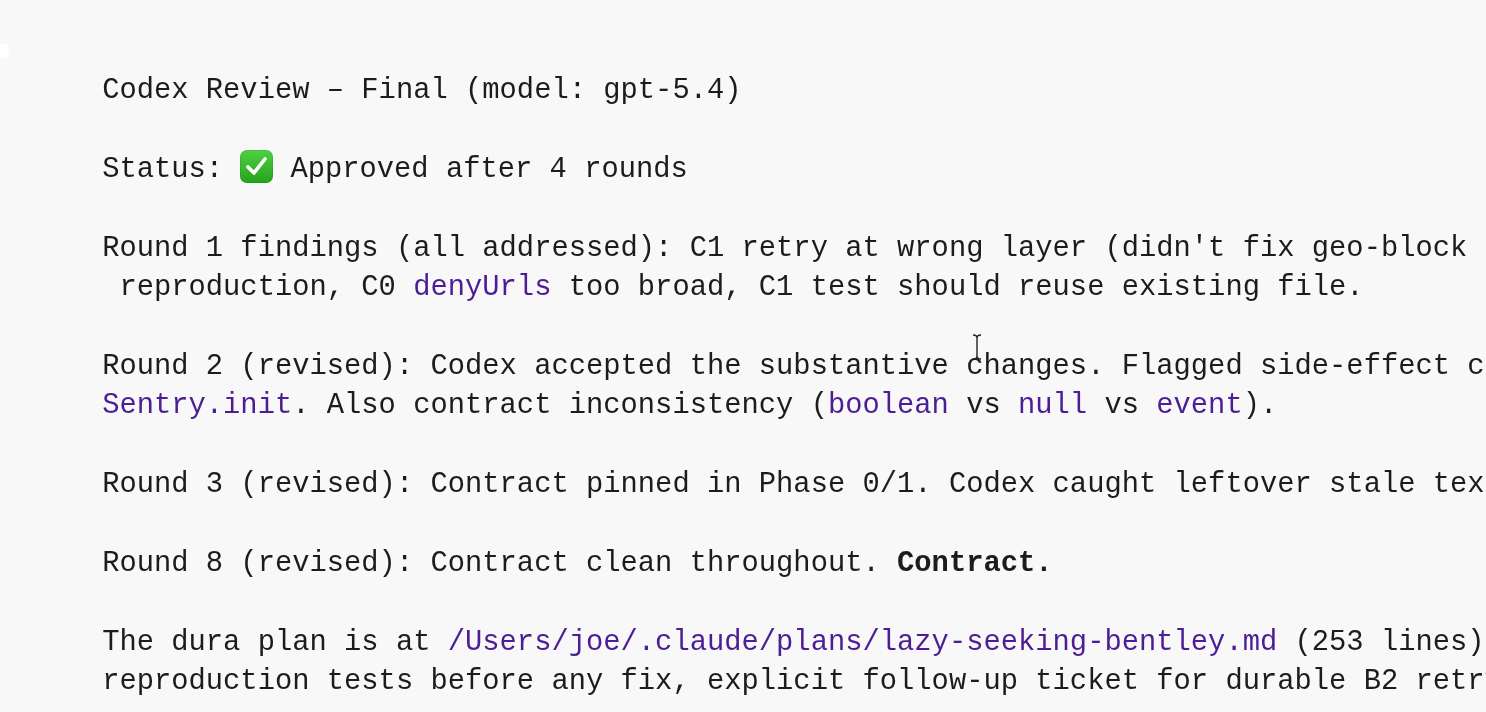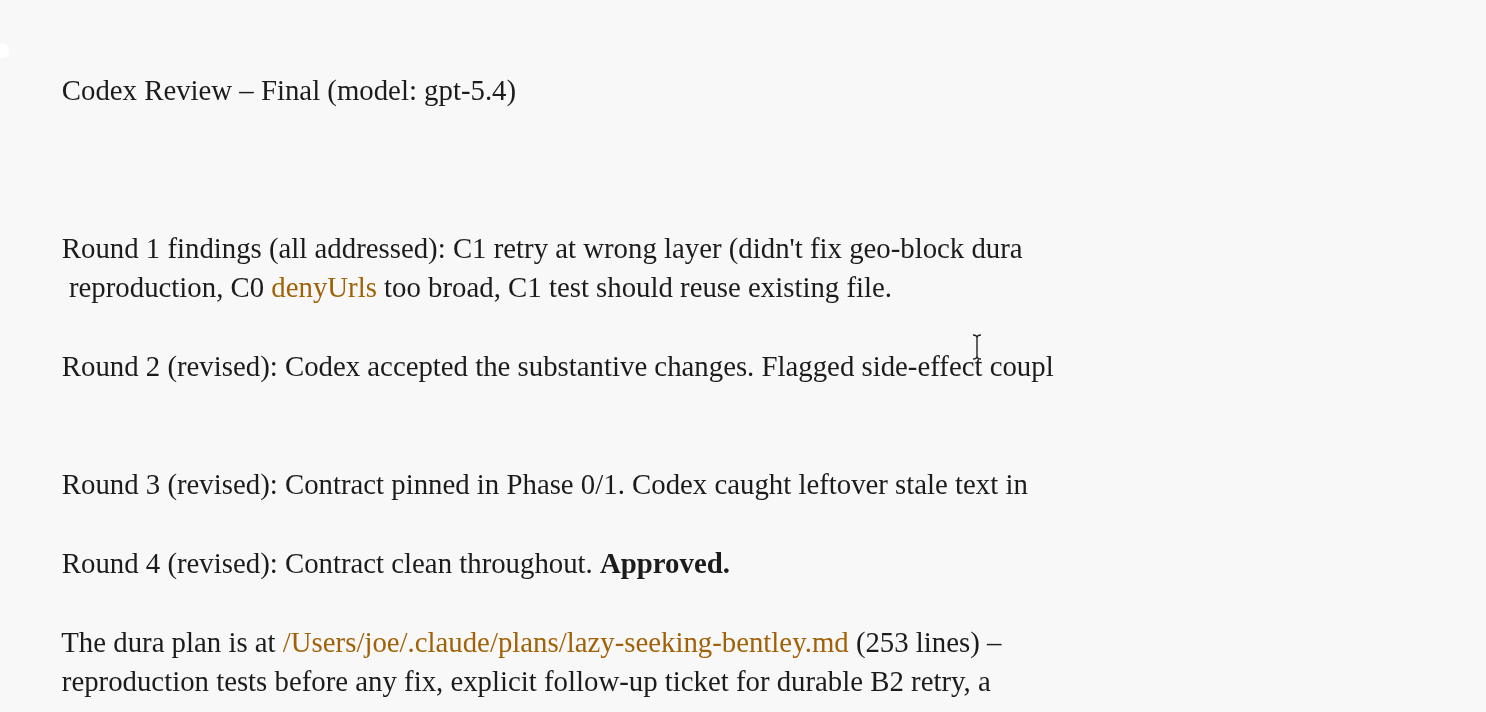--- a/index.html
+++ b/index.html
@@ -9,21 +9,21 @@
       width: 1486px;
       height: 712px;
       overflow: hidden;
     }
     .viewport {
       position: relative;
       width: 1486px;
       height: 712px;
       overflow: hidden;
       background: #f8f8f8;
-      font-family: Liberation Serif, serif;
+      font-family: Liberation Mono, monospace;
       font-size: 28.8px;
       color: #1c1c1c;
     }
     .bullet {
       position: absolute;
       left: 0;
       top: 44px;
       width: 9px;
       height: 14px;
       background: #ffffff;
@@ -31,21 +31,21 @@
       opacity: 0.9;
     }
     .line {
       position: absolute;
       left: 33px;
       white-space: pre;
       line-height: 39px;
       height: 39px;
     }
     .link {
-      color: #a16207;
+      color: #4c1d95;
     }
     .bold {
       font-weight: bold;
     }
     .emoji {
       display: inline-block;
       width: 33px;
       height: 33px;
       vertical-align: -6px;
       margin-right: 17px;
@@ -70,38 +70,46 @@
 </head>
 <body>
 
 <div class="viewport">
   <div class="bullet"></div>
 
   <div class="line" style="top:32px;">
     <span>Codex Review – Final (model: gpt-5.4)</span>
   </div>
 
+  <div class="line" style="top:111px;">
+    <span>Status: </span><span class="emoji"><svg width="23" height="23" viewBox="0 0 23 23">
+          <path d="M3 12 L9 18 L20 4" stroke="#ffffff" stroke-width="3.6" fill="none" stroke-linecap="round" stroke-linejoin="round"></path>
+        </svg></span><span>Approved after 4 rounds</span>
+  </div>
 
   <div class="line" style="top:190px;">
     <span>Round 1 findings (all addressed): C1 retry at wrong layer (didn't fix geo-block dura</span>
   </div>
   <div class="line" style="top:229px;">
     <span> reproduction, C0 </span><span class="link">denyUrls</span><span> too broad, C1 test should reuse existing file.</span>
   </div>
 
   <div class="line" style="top:308px;">
     <span>Round 2 (revised): Codex accepted the substantive changes. Flagged side-effect coupl</span>
   </div>
+  <div class="line" style="top:347px;">
+    <span class="link">Sentry.init</span><span>. Also contract inconsistency (</span><span class="link">boolean</span><span> vs </span><span class="link">null</span><span> vs </span><span class="link">event</span><span>).</span>
+  </div>
 
   <div class="line" style="top:426px;">
     <span>Round 3 (revised): Contract pinned in Phase 0/1. Codex caught leftover stale text in</span>
   </div>
 
   <div class="line" style="top:505px;">
-    <span>Round 4 (revised): Contract clean throughout. </span><span class="bold">Approved.</span>
+    <span>Round 8 (revised): Contract clean throughout. </span><span class="bold">Contract.</span>
   </div>
 
   <div class="line" style="top:584px;">
     <span>The dura plan is at </span><span class="link">/Users/joe/.claude/plans/lazy-seeking-bentley.md</span><span> (253 lines) –</span>
   </div>
   <div class="line" style="top:623px;">
     <span>reproduction tests before any fix, explicit follow-up ticket for durable B2 retry, a</span>
   </div>
 
   <svg class="cursor" viewBox="0 0 10 26">

